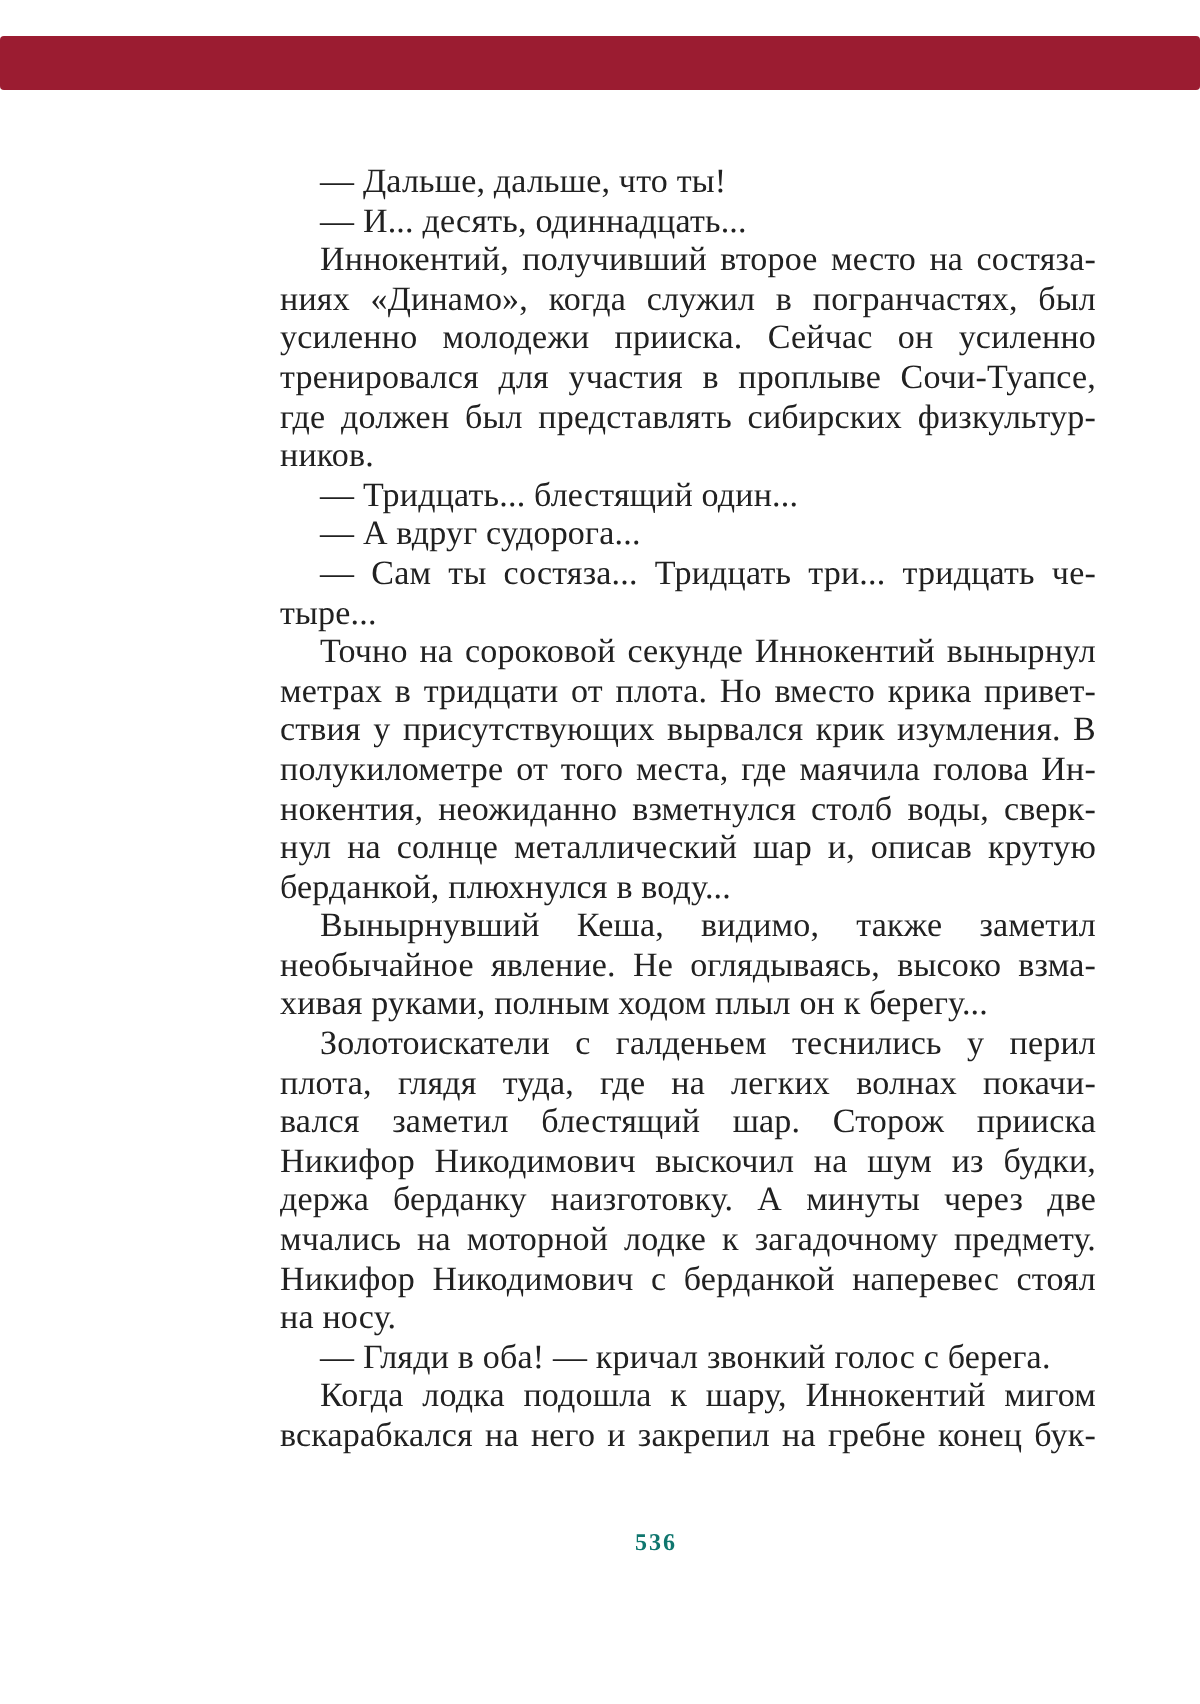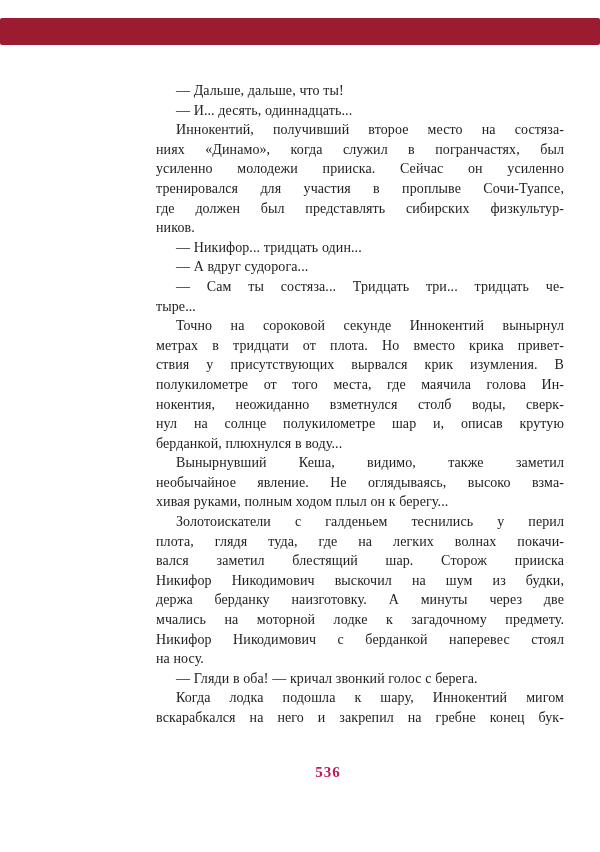--- a/index.html
+++ b/index.html
@@ -20,76 +20,76 @@
     position: absolute;
     left: 0;
     top: 18px;
     width: 600px;
     height: 27px;
     background: #9b1c31;
     border-radius: 2px;
   }
   .text-block {
     position: absolute;
-    left: 156px;
+    left: 140px;
     top: 81px;
     width: 408px;
-    font-size: 14px;
+    font-size: 17px;
     line-height: 19.6px;
     letter-spacing: 0.1px;
   }
   .ln {
     height: 19.6px;
     overflow: hidden;
     text-align: left;
     white-space: normal;
   }
   .ln.ind { text-indent: 20px; }
   .ln.just {
     text-align: justify;
     text-align-last: justify;
   }
   .page-number {
     position: absolute;
     top: 764px;
     left: 228px;
     width: 200px;
     text-align: center;
-    font-size: 15px;
+    font-size: 12px;
     font-weight: 700;
     letter-spacing: 1px;
-    color: #be185d;
+    color: #0f766e;
   }
 </style>
 </head>
 <body>
 
 <div class="page">
 
   <div class="accent-bar"></div>
 
   <main class="text-block">
     <div class="ln ind">— Дальше, дальше, что ты!</div>
     <div class="ln ind">— И... десять, одиннадцать...</div>
     <div class="ln ind just">Иннокентий, получивший второе место на состяза-</div>
     <div class="ln just">ниях «Динамо», когда служил в погранчастях, был</div>
     <div class="ln just">усиленно молодежи прииска. Сейчас он усиленно</div>
     <div class="ln just">тренировался для участия в проплыве Сочи-Туапсе,</div>
     <div class="ln just">где должен был представлять сибирских физкультур-</div>
     <div class="ln">ников.</div>
-    <div class="ln ind">— Никифор... тридцать один...</div>
+    <div class="ln ind">— Тридцать... блестящий один...</div>
     <div class="ln ind">— А вдруг судорога...</div>
     <div class="ln ind just">— Сам ты состяза... Тридцать три... тридцать че-</div>
     <div class="ln">тыре...</div>
     <div class="ln ind just">Точно на сороковой секунде Иннокентий вынырнул</div>
     <div class="ln just">метрах в тридцати от плота. Но вместо крика привет-</div>
     <div class="ln just">ствия у присутствующих вырвался крик изумления. В</div>
     <div class="ln just">полукилометре от того места, где маячила голова Ин-</div>
     <div class="ln just">нокентия, неожиданно взметнулся столб воды, сверк-</div>
-    <div class="ln just">нул на солнце полукилометре шар и, описав крутую</div>
+    <div class="ln just">нул на солнце металлический шар и, описав крутую</div>
     <div class="ln">берданкой, плюхнулся в воду...</div>
     <div class="ln ind just">Вынырнувший Кеша, видимо, также заметил</div>
     <div class="ln just">необычайное явление. Не оглядываясь, высоко взма-</div>
     <div class="ln">хивая руками, полным ходом плыл он к берегу...</div>
     <div class="ln ind just">Золотоискатели с галденьем теснились у перил</div>
     <div class="ln just">плота, глядя туда, где на легких волнах покачи-</div>
     <div class="ln just">вался заметил блестящий шар. Сторож прииска</div>
     <div class="ln just">Никифор Никодимович выскочил на шум из будки,</div>
     <div class="ln just">держа берданку наизготовку. А минуты через две</div>
     <div class="ln just">мчались на моторной лодке к загадочному предмету.</div>

